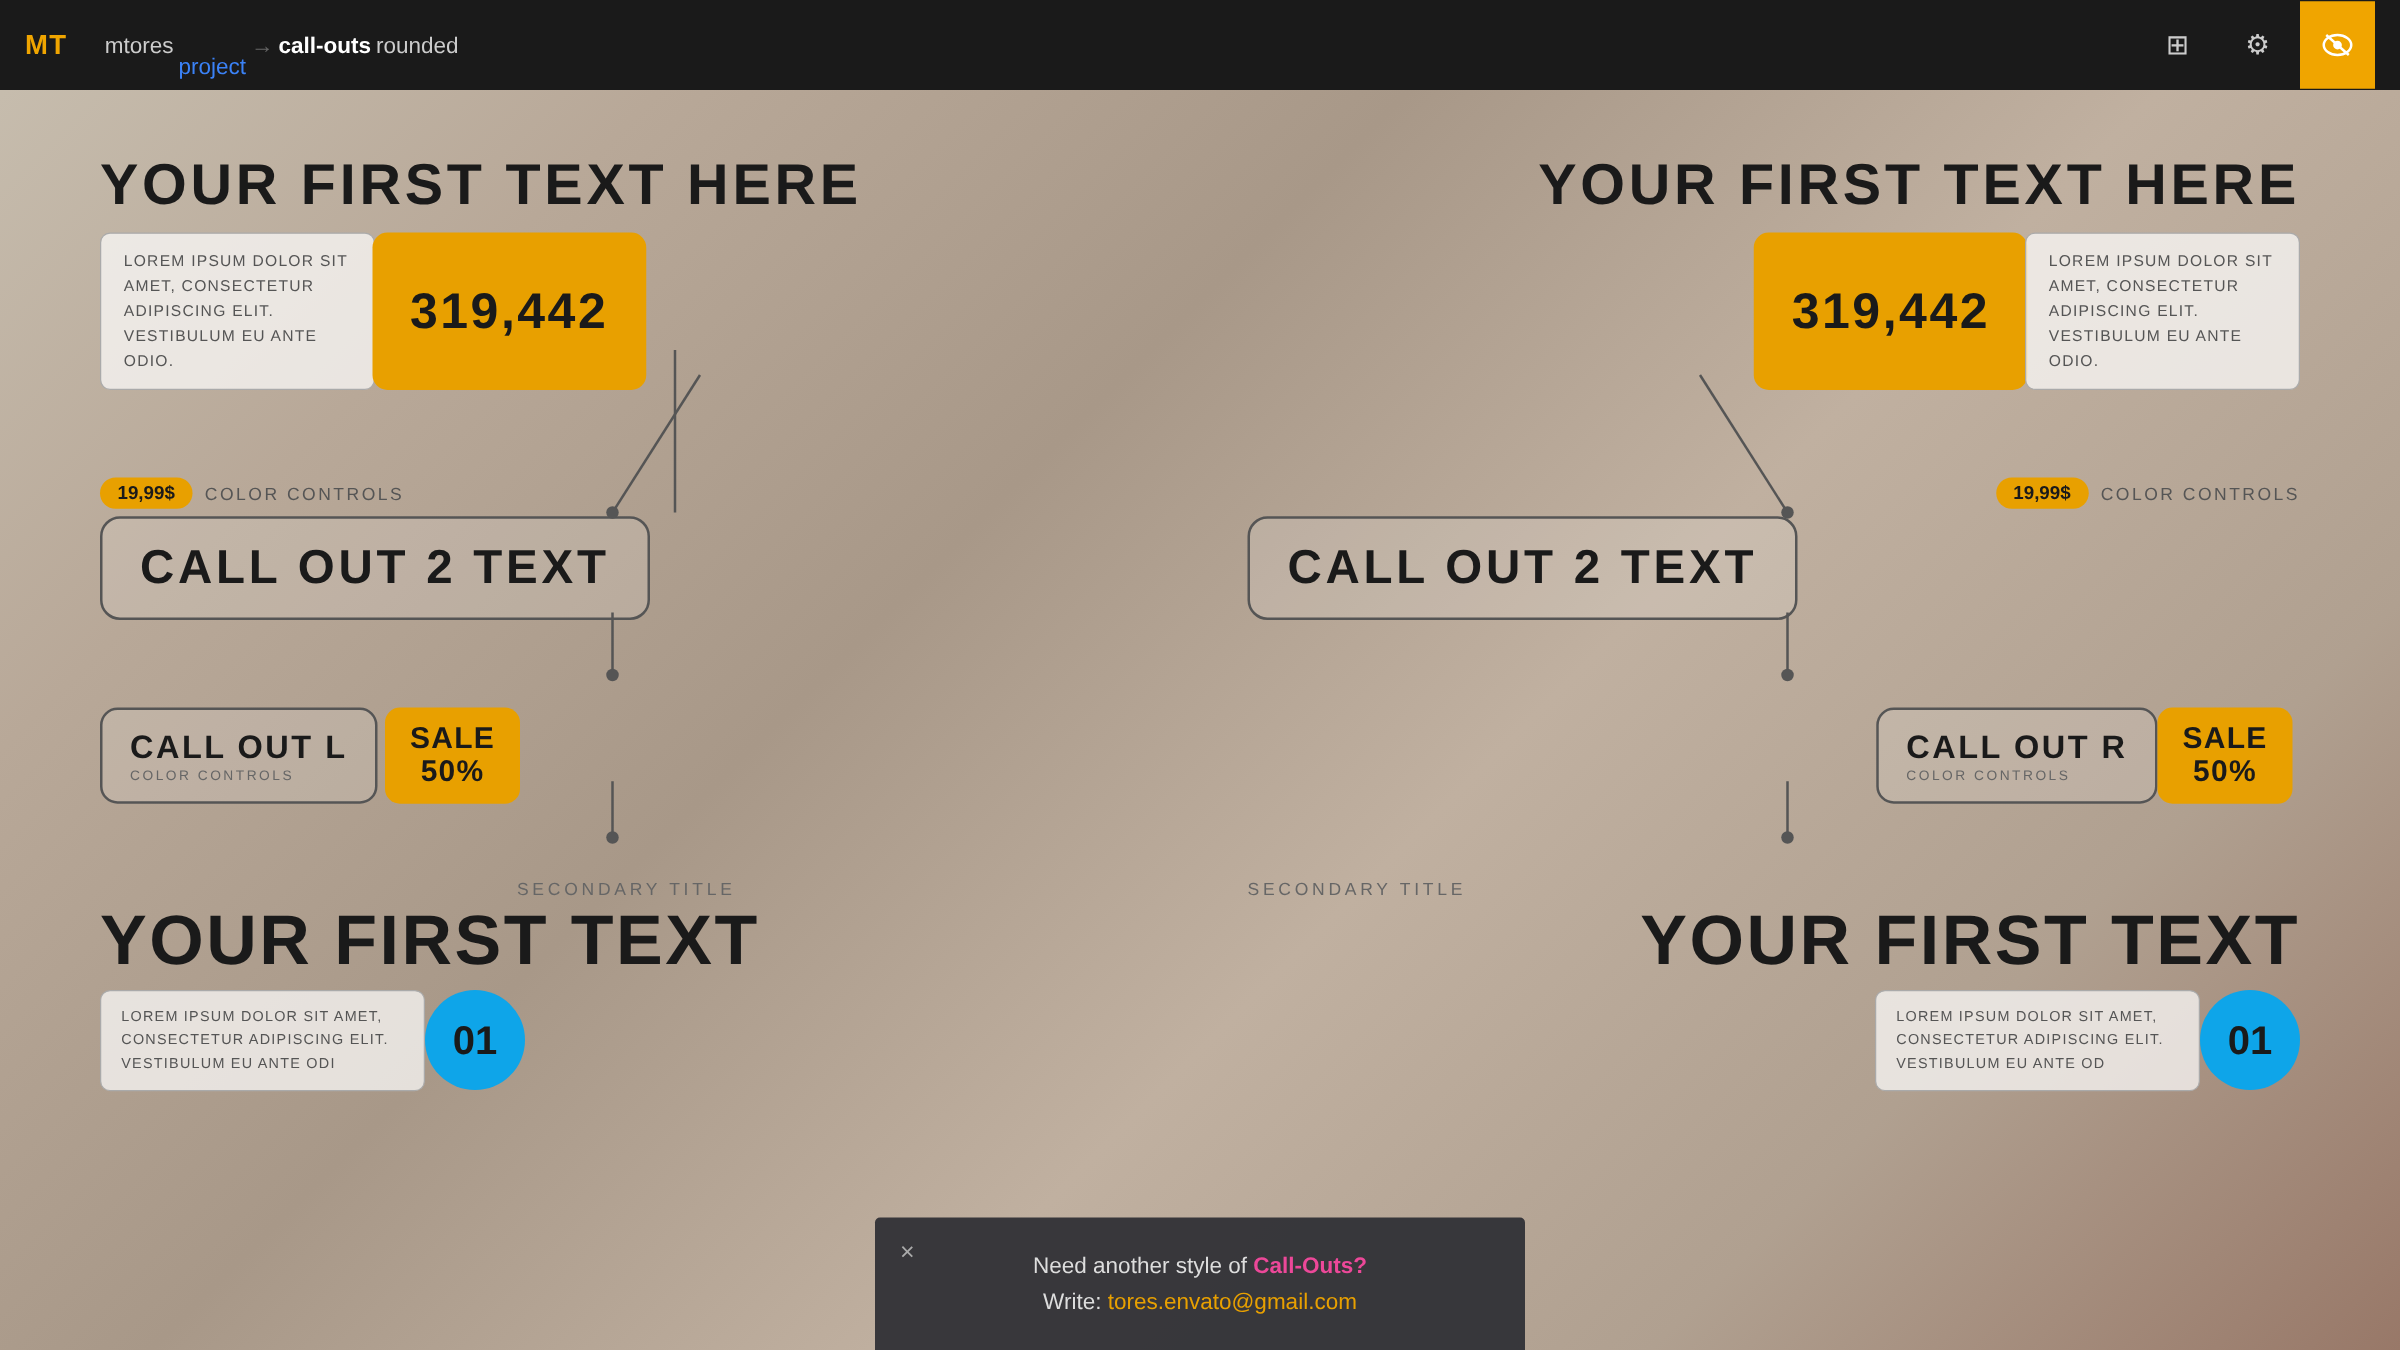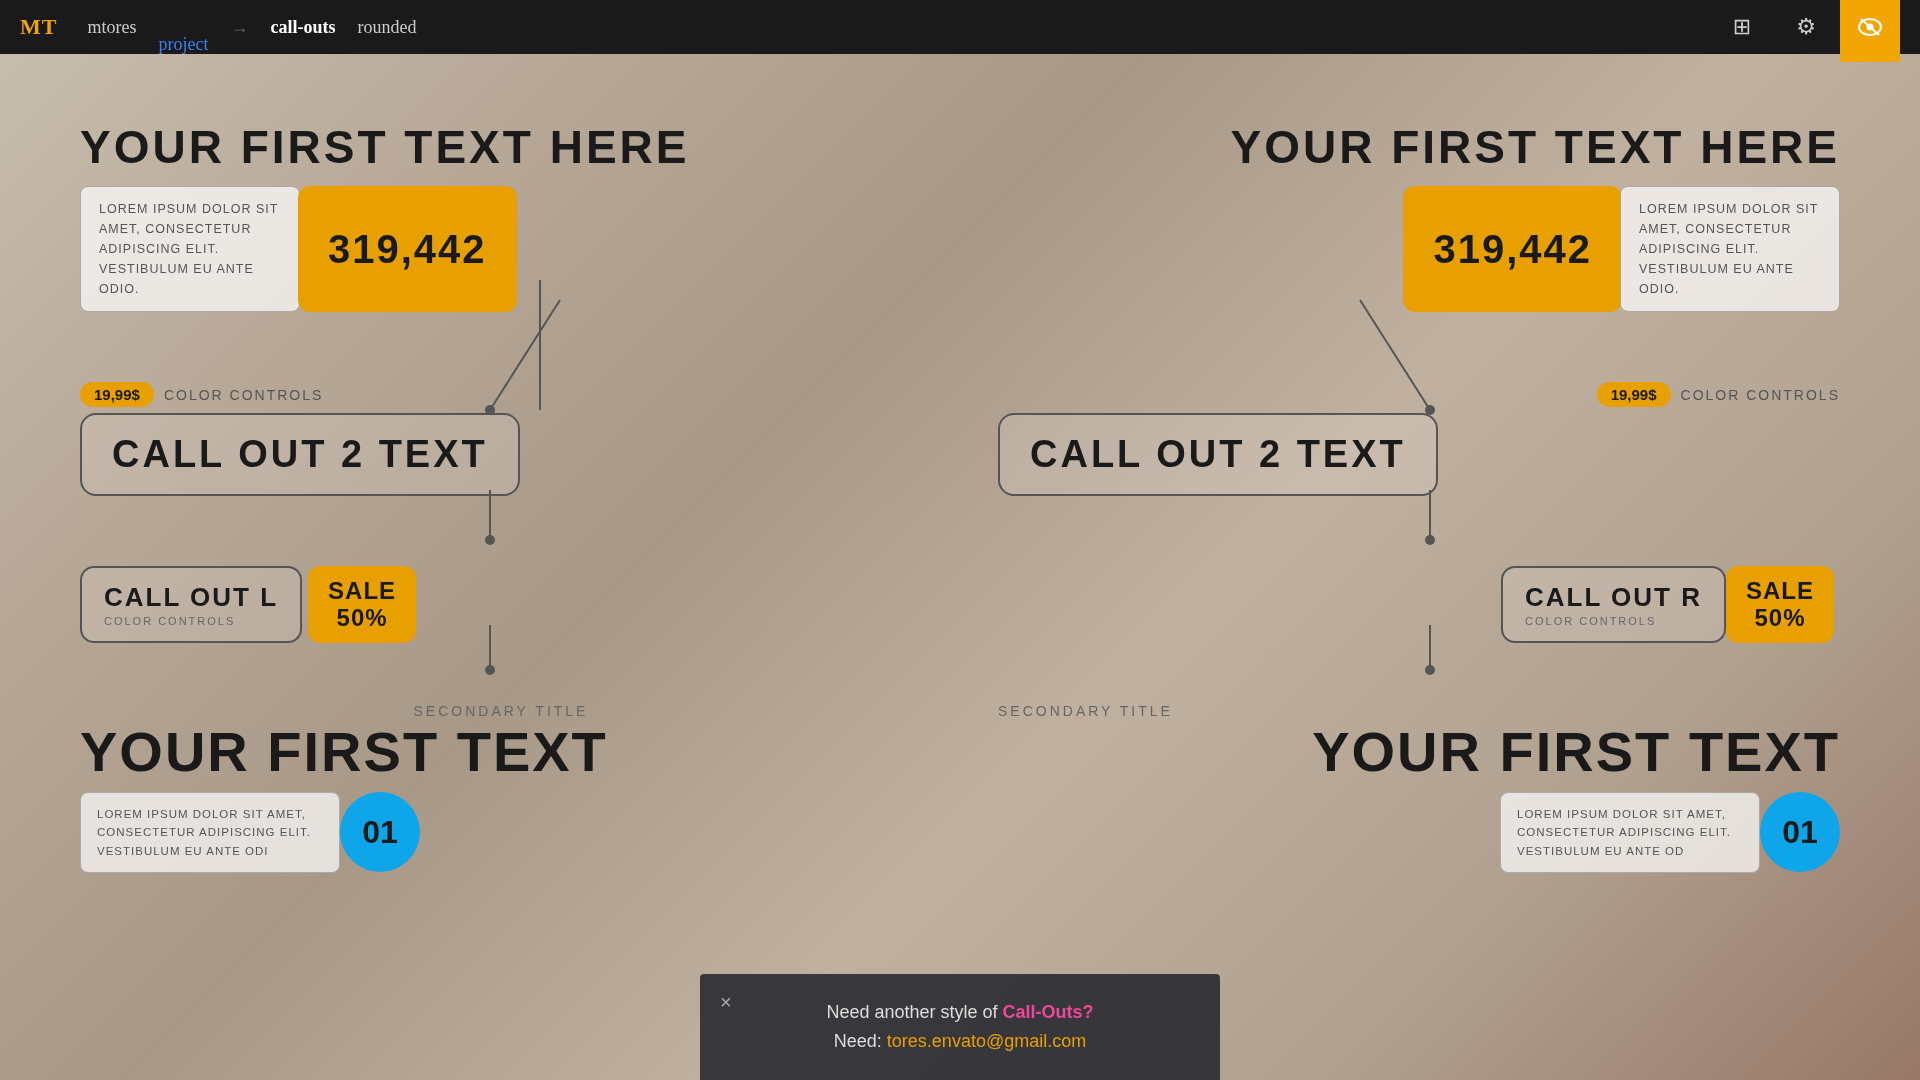--- a/index.html
+++ b/index.html
@@ -11,44 +11,43 @@
       background: linear-gradient(135deg, #c8bfb0 0%, #b8a898 20%, #a89888 40%, #c0b0a0 60%, #b0a090 80%, #987868 100%);
       position: relative;
     }
 
     
     .header {
       position: absolute;
       top: 0;
       left: 0;
       right: 0;
-      height: 54px;
+      height: 72px;
       background: #1a1a1a;
       display: flex;
       align-items: center;
       padding: 0 20px;
       z-index: 10;
-      font-family: Liberation Serif, serif;
     }
     .header-logo {
       display: flex;
       align-items: center;
       gap: 10px;
       margin-right: 30px;
     }
     .logo-mt {
       font-size: 22px;
       font-weight: 900;
       color: #f0a500;
       letter-spacing: 1px;
     }
     .header-breadcrumb {
       display: flex;
       align-items: center;
-      gap: 22px;
+      gap: 4px;
       font-size: 18px;
       color: #aaa;
     }
     .breadcrumb-mtores { color: #ccc; font-weight: 400; }
     .breadcrumb-sep { color: #3b82f6; margin-top: 34px; }
     .breadcrumb-arrow { color: #666; }
     .breadcrumb-callouts { color: #fff; font-weight: 700; }
     .breadcrumb-rounded { color: #ccc; font-weight: 400; }
     .header-actions {
       margin-left: auto;
@@ -495,15 +494,15 @@
   </div>
 
 </div>
 
 <div class="notification">
   <span class="notification-close">×</span>
   <div>
     <span>Need another style of </span><strong>Call-Outs?</strong>
   </div>
   <div>
-    <span>Need: </span><a>tores.envato@gmail.com</a>
+    <span>Write: </span><a>tores.envato@gmail.com</a>
   </div>
 </div>
 
 </body></html>

